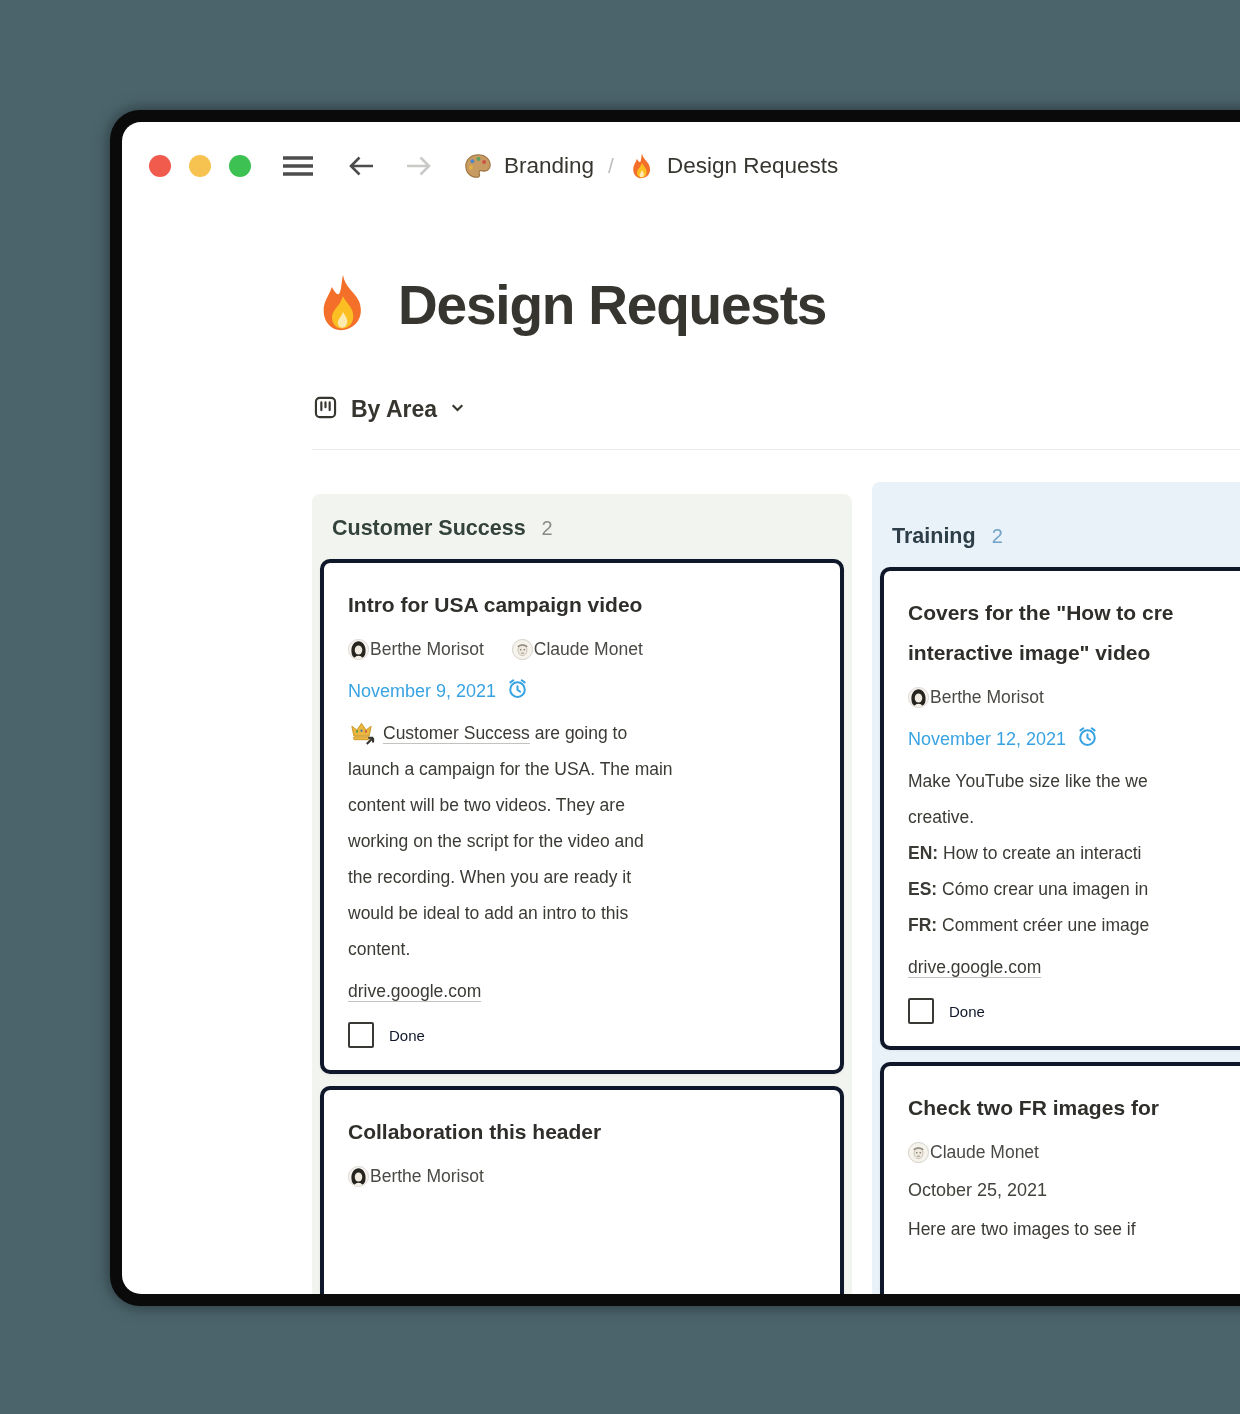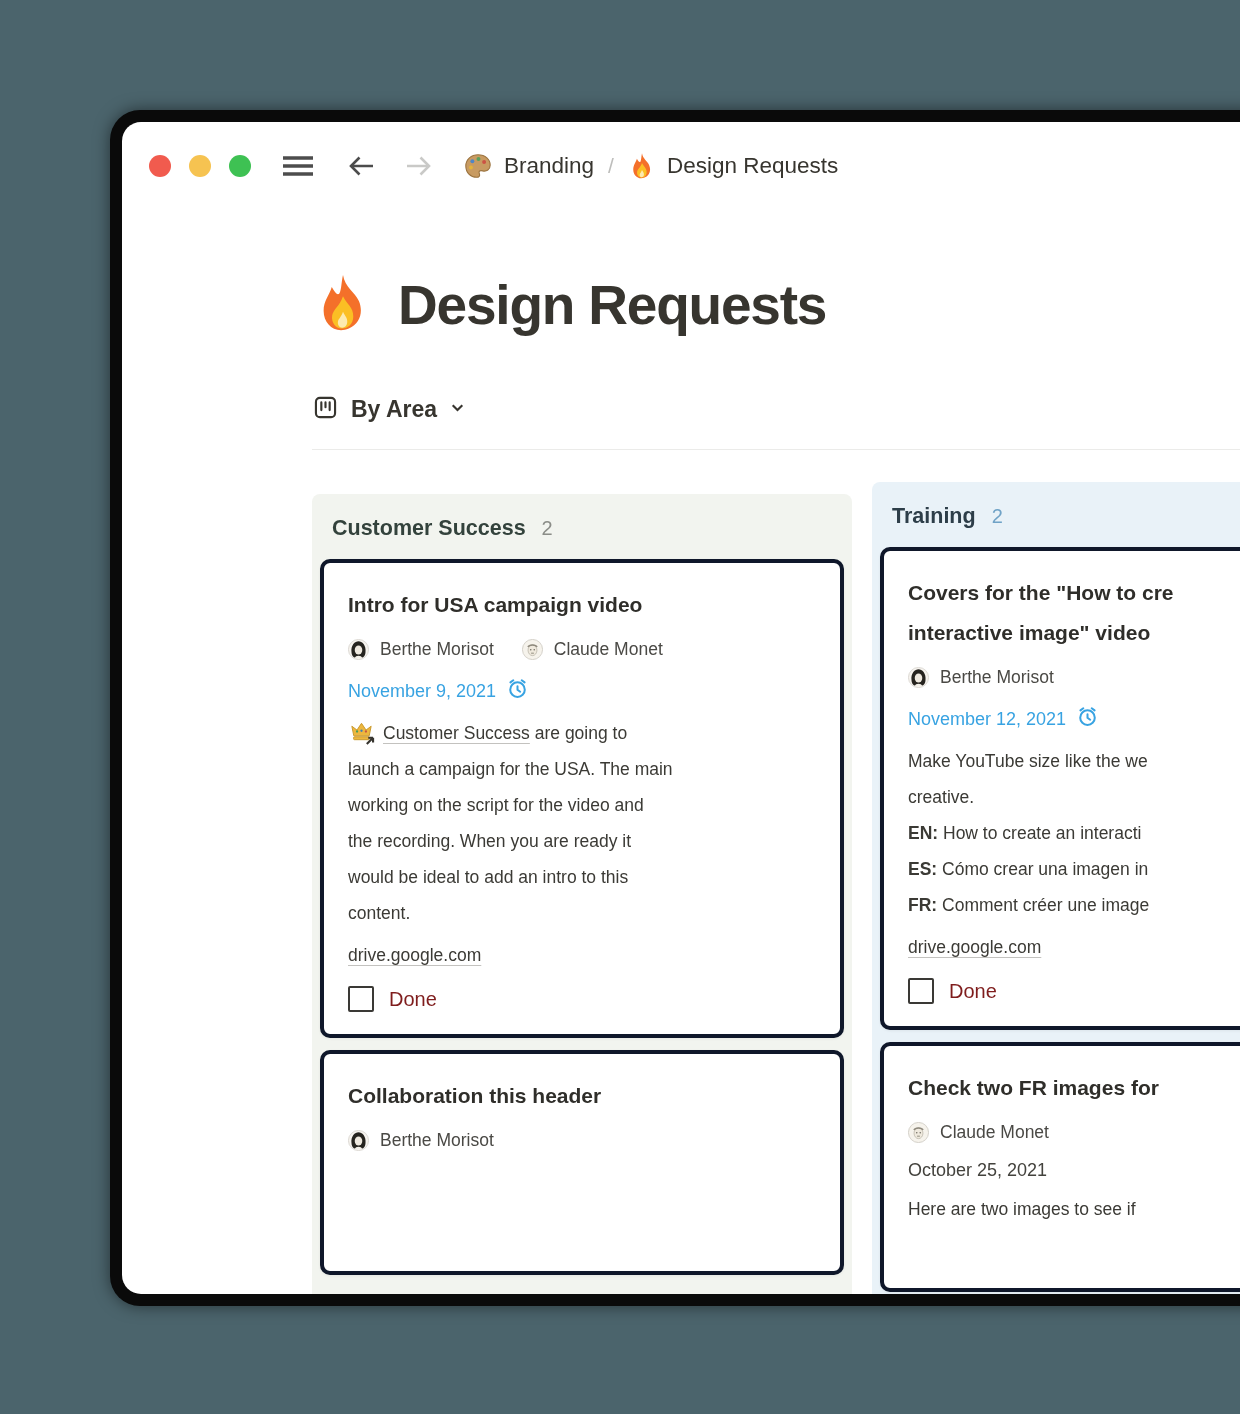--- a/index.html
+++ b/index.html
@@ -30,45 +30,45 @@
   .divider { margin:24px 0 0 190px; border-top:1px solid #ebebe9; }
 
   
   .board { display:flex; gap:20px; align-items:flex-start; margin:32px 0 0 190px; }
   .column { width:540px; border-radius:8px; min-height:830px; flex:none; }
   .col-cs { background:#f2f4ef;margin-top:12px; }
   .col-tr { background:#e9f2f8; }
   .col-header { display:flex; align-items:baseline; padding:22px 20px 18px 20px; }
   .col-name { font-size:21.5px; font-weight:600; }
   .col-cs .col-name { color:#33423c; }
-  .col-tr .col-name { color:#2d3e49; }
+  .col-tr .col-name { color:#2d3e49;margin-top:20px; }
   .col-count { font-size:20px; margin-left:16px; }
   .col-cs .col-count { color:#8b8d88; }
   .col-tr .col-count { color:#70a3c7; }
 
   .card { background:#fff; border-radius:10px; border:4px solid #0f172a; box-shadow:0 1px 3px rgba(15,15,15,.06);
     margin:0 8px 12px 8px; padding:22px 24px; }
   .card-title .t-line { font-size:21px; font-weight:600; line-height:40px; color:#2f2e2a; white-space:nowrap; }
   .person-row { display:flex; align-items:center; margin-top:14px; }
-  .person { display:flex; align-items:center; gap:11px; }
+  .person { display:flex; align-items:center; gap:1px; }
   .person + .person { margin-left:28px; }
   .person-name { font-size:17.5px; color:#4a4945; white-space:nowrap; }
   .avatar { width:21px; height:21px; display:flex; flex:none; }
   .date-row { display:flex; align-items:center; gap:10px; margin-top:17px; font-size:18px; }
   .date-blue { color:#38a3e2; }
   .date-plain { color:#43423d; }
   .card-body { margin-top:10px; }
   .line { font-size:17.5px; line-height:36px; color:#3b3a35; white-space:nowrap; }
   .b { font-weight:700; }
   .inline-link { text-decoration:underline; text-decoration-color:#c3c2bf; text-underline-offset:4px; color:#3b3a35; }
   .mention-icon { display:inline-flex; width:27px; height:27px; vertical-align:-6px; margin-right:8px; }
   .link-line { margin-top:6px; }
   .todo-row { display:flex; align-items:center; gap:15px; margin-top:13px; }
   .todo-box { width:26px; height:26px; border:2.5px solid #3a3935; border-radius:2px; background:#fff; flex:none; }
-  .todo-label { font-size:20px; color:#7f1d1d; }
+  .todo-label { font-size:15px; color:#0f172a; }
   .card-clip-1 { min-height:225px; }
   .card-clip-2 { min-height:250px; }
 </style>
 </head>
 <body>
 
 <svg width="0" height="0" style="position:absolute">
   <defs>
     <g id="fire">
       <path d="M16 1.5 C17 8 22 10 24.2 15 C26.5 20.5 25 26.5 19 29.2 C12 32.2 6 27 6 20 C6 15 9 12 10.2 7.8 C12 11 13.2 12.2 14.2 11 C15.2 9 15.2 5 16 1.5 Z" fill="#f4702a"></path>
@@ -224,20 +224,21 @@
           </div>
           <div class="card-body">
             <div class="line">
               <span class="mention-icon">
                   <svg width="27" height="27" viewBox="0 0 28 28">
                     <use href="#crown"></use>
                   </svg>
                 </span><span class="inline-link">Customer Success</span><span> are going to</span>
             </div>
             <div class="line">launch a campaign for the USA. The main</div>
+            <div class="line">content will be two videos. They are</div>
             <div class="line">working on the script for the video and</div>
             <div class="line">the recording. When you are ready it</div>
             <div class="line">would be ideal to add an intro to this</div>
             <div class="line">content.</div>
           </div>
           <div class="line link-line"><span class="inline-link">drive.google.com</span></div>
           <div class="todo-row">
             <span class="todo-box"></span>
             <span class="todo-label">Done</span>
           </div>

